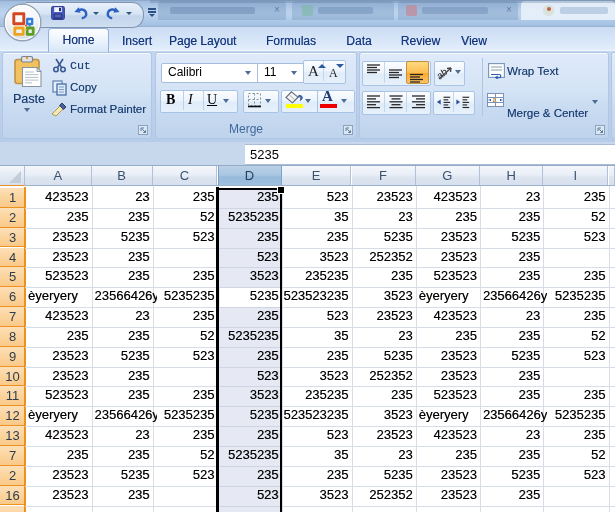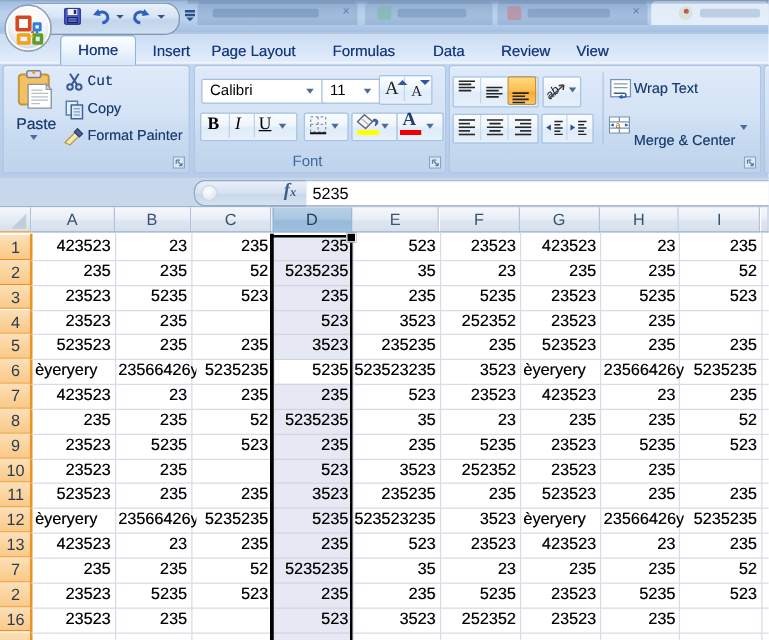--- a/index.html
+++ b/index.html
@@ -129,21 +129,21 @@
 </div>
 <div id="hometab" class="abs">Home</div>
 <div id="ribbon" class="abs">
 <div class="group" style="left:2px;width:148px;">
 <svg class="launch" viewBox="0 0 10 10">
         <rect x="0.5" y="0.5" width="9" height="9" fill="#dce7f3" stroke="#8aa4c0"></rect>
         <path d="M3 3 h3 M3 3 v3 M4.2 4.2 L7.5 7.5 M7.5 7.5 h-2.2 M7.5 7.5 v-2.2" stroke="#5a7a9c" stroke-width="1" fill="none"></path>
       </svg>
 </div>
 <div class="group" style="left:155px;width:200px;">
-<div class="glabel">Font</div>
+<div class="glabel">Merge</div>
 <svg class="launch" viewBox="0 0 10 10">
         <rect x="0.5" y="0.5" width="9" height="9" fill="#dce7f3" stroke="#8aa4c0"></rect>
         <path d="M3 3 h3 M3 3 v3 M4.2 4.2 L7.5 7.5 M7.5 7.5 h-2.2 M7.5 7.5 v-2.2" stroke="#5a7a9c" stroke-width="1" fill="none"></path>
       </svg>
 </div>
 <div class="group" style="left:359px;width:248px;">
 <svg class="launch" viewBox="0 0 10 10">
         <rect x="0.5" y="0.5" width="9" height="9" fill="#dce7f3" stroke="#8aa4c0"></rect>
         <path d="M3 3 h3 M3 3 v3 M4.2 4.2 L7.5 7.5 M7.5 7.5 h-2.2 M7.5 7.5 v-2.2" stroke="#5a7a9c" stroke-width="1" fill="none"></path>
       </svg>
@@ -332,24 +332,20 @@
 <line x1="0.5" y1="9.5" x2="16.5" y2="9.5" stroke="#7a93b4"></line>
 <line x1="8.5" y1="0.5" x2="8.5" y2="4.5" stroke="#7a93b4"></line>
 <line x1="8.5" y1="9.5" x2="8.5" y2="13.5" stroke="#7a93b4"></line>
 <text x="5.4" y="9" font-size="7" fill="#a4611e">a</text>
 <path d="M1.5 7 l2.5 0 M4 7 l-1 -1 M4 7 l-1 1" stroke="#2b5fae" stroke-width="1"></path>
 <path d="M15.5 7 l-2.5 0 M13 7 l1 -1 M13 7 l1 1" stroke="#2b5fae" stroke-width="1"></path>
 </svg>
 <div class="abs rtext" style="left:507px;top:94px;margin-top:13px;">Merge &amp; Center</div>
 <div class="abs caret" style="left:592px;top:100px;"></div>
 <div id="fbar" class="abs">
-<div id="fxpill">
-      <div style="position:absolute;left:5px;top:3px;width:13px;height:13px;border-radius:7px;background:radial-gradient(circle at 40% 40%,rgba(255,255,255,.95),rgba(223,232,242,.4));border:1px solid rgba(180,196,214,.55);box-sizing:border-box;"></div>
-      <div style="position:absolute;right:8px;top:0px;font-family:'Liberation Serif',serif;font-style:italic;font-size:15px;color:#40608a;font-weight:bold;">f<span style="font-size:10px;">x</span></div>
-    </div>
 <div id="ffield">5235</div>
 </div>
 <div id="sheet" class="abs">
 <div class="abs" style="left:0;top:0;width:25px;height:20px;background:linear-gradient(#f4f7fb,#d6dfed);border-right:1px solid #b1c2d8;border-bottom:1px solid #ed9221;box-sizing:border-box;"></div>
 <div class="abs" style="left:9px;top:5px;width:0;height:0;border-left:12px solid transparent;border-bottom:12px solid #c3ccd9;"></div>
 <div class="chead" style="left:25px;width:66.5px;">A</div>
 <div class="chead" style="left:91.5px;width:61.099999999999994px;">B</div>
 <div class="chead" style="left:152.6px;width:64.9px;">C</div>
 <div class="chead" style="left:217.5px;width:64.10000000000002px;background:linear-gradient(#b9d0e7 0%,#aac6e1 45%,#96badc 55%,#a0c0de 100%);color:#21405e;border-right:1px solid #7fa3c6;border-left:1px solid #7fa3c6;">D</div>
 <div class="chead" style="left:281.6px;width:69.89999999999998px;">E</div>

